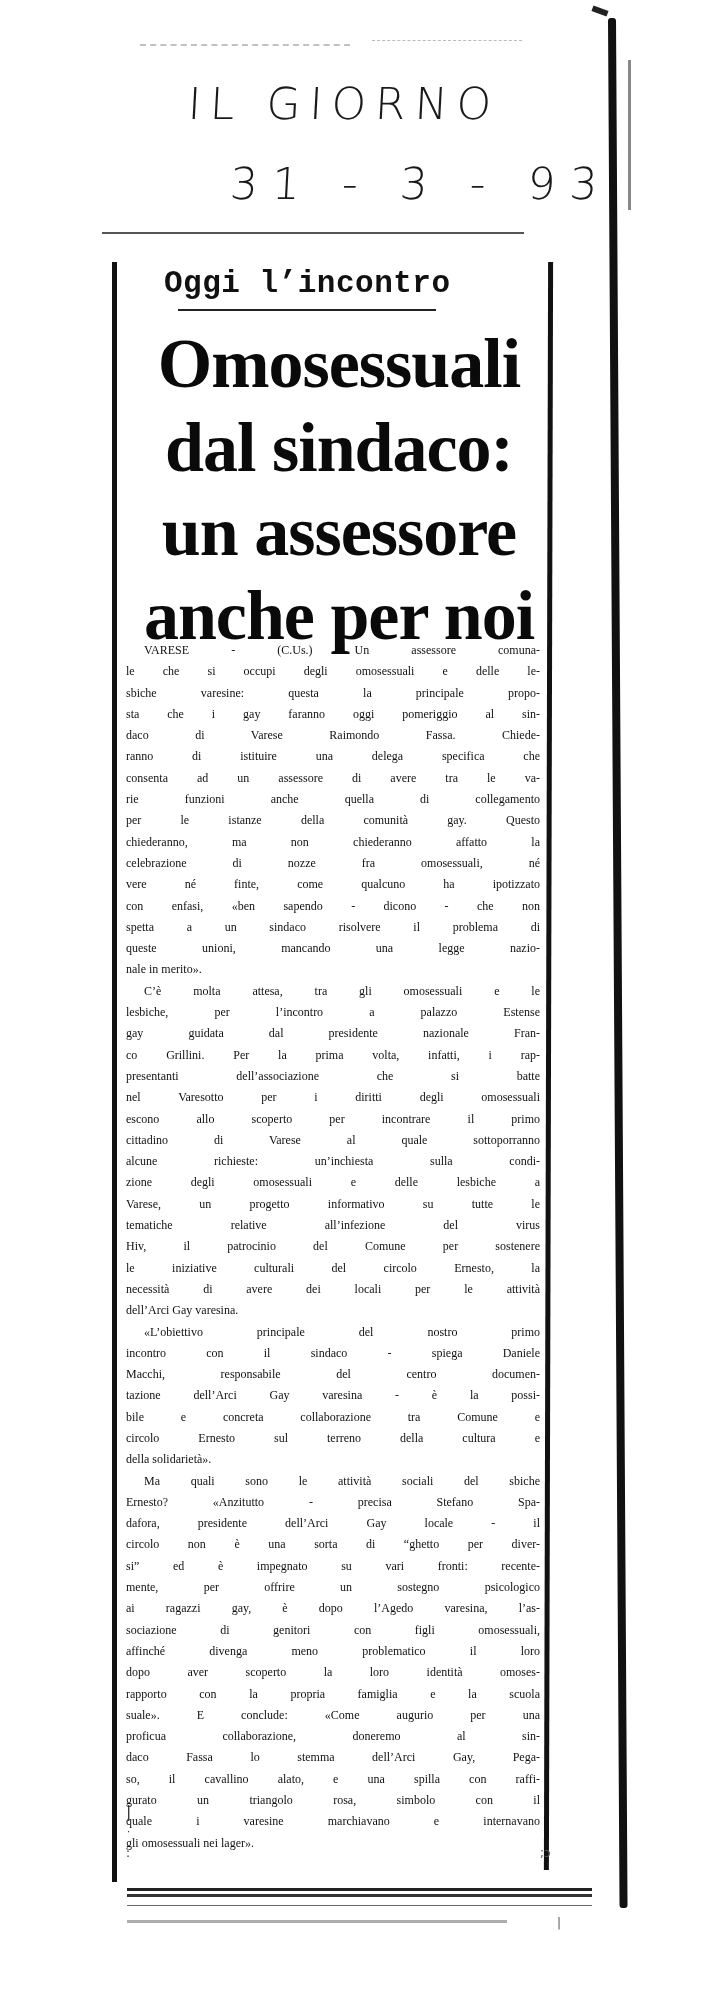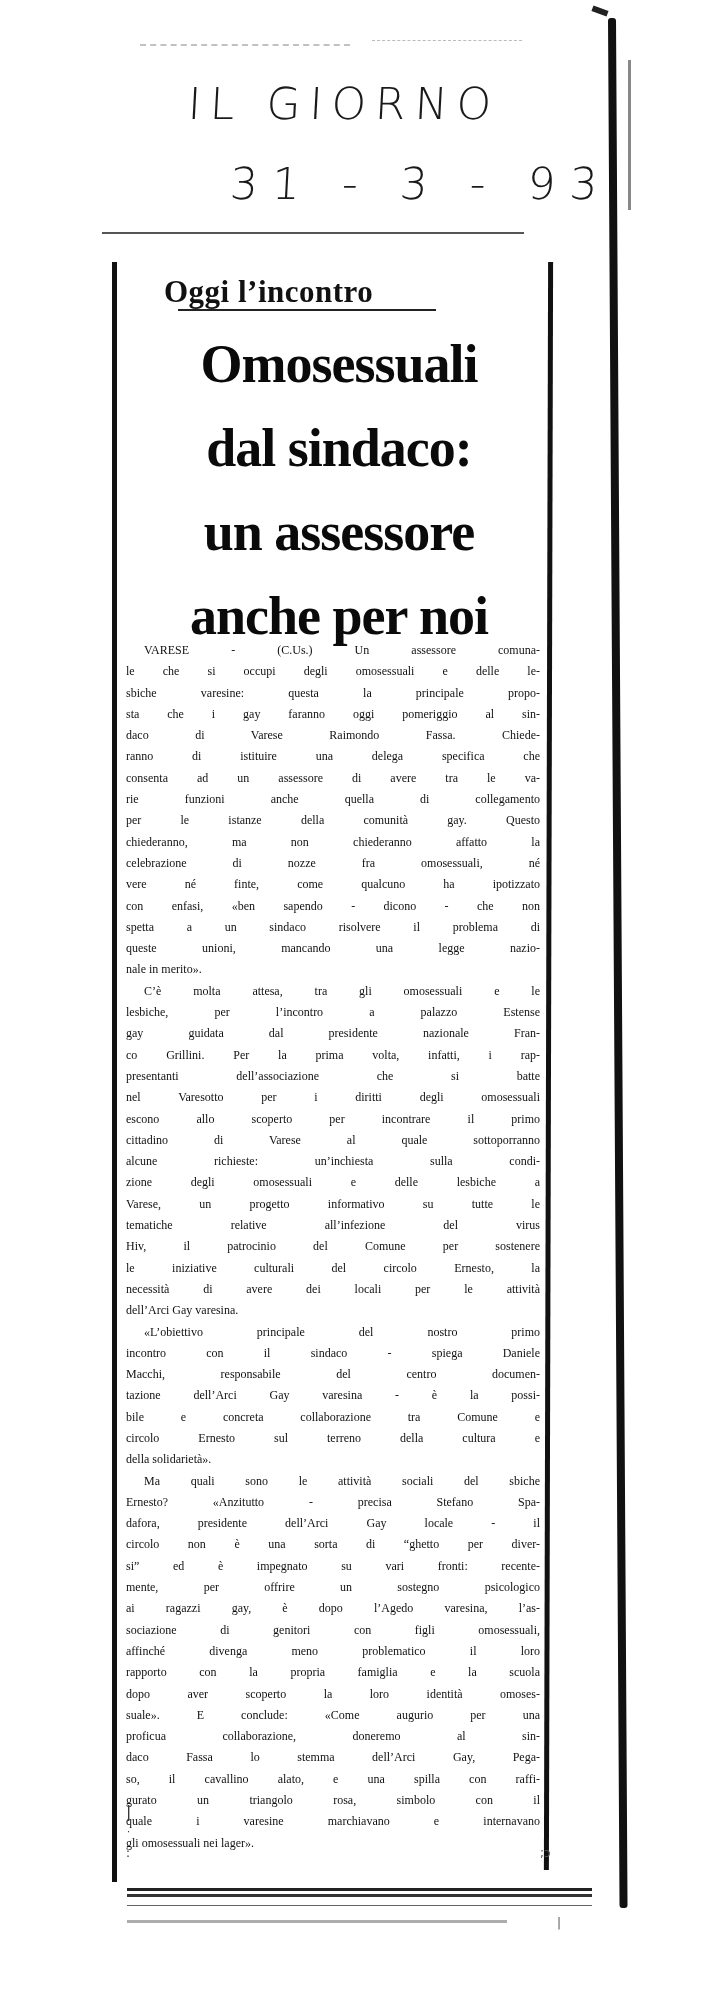--- a/index.html
+++ b/index.html
@@ -39,29 +39,29 @@
     position: absolute; left: 112px; top: 262px; width: 472px; height: 1620px;
   }
   .col-line-left {
     position: absolute; left: 0; top: 0; width: 5px; height: 1620px; background: #111;
   }
   .col-line-right {
     position: absolute; left: 434px; top: 0; width: 5px; height: 1608px; background: #111;
     transform: rotate(0.15deg);
   }
   .kicker {
-    position: absolute; left: 52px; top: 12px; font-family: Liberation Serif, serif; font-weight: bold;
+    position: absolute; left: 52px; top: 4px; font-family: Liberation Mono, monospace; font-weight: bold;
     font-size: 31px; letter-spacing: 0.5px;
   }
   .kicker-underline {
     position: absolute; left: 66px; top: 47px; width: 258px; height: 2px; background: #222;
   }
   .headline {
     position: absolute; left: 22px; top: 60px; width: 410px; text-align: center;
-    font-family: "Liberation Serif", serif; font-weight: bold; font-size: 54px; line-height: 84px;
+    font-family: "Liberation Serif", serif; font-weight: bold; font-size: 70px; line-height: 84px;
     letter-spacing: -1px; color: #0a0a0a;
   }
   .body {
     position: absolute; left: 14px; top: 378px; width: 414px;
     font-family: "Liberation Serif", serif; font-size: 12px; line-height: 21.3px; color: #111;
   }
   .body p { margin: 0; }
   .line { display: block; white-space: nowrap; text-align: justify; text-align-last: justify; }
   .line.last { text-align-last: left; }
   .indent { padding-left: 18px; }
@@ -150,22 +150,22 @@
     <p>
         <span class="line indent">Ma quali sono le attività sociali del sbiche</span>
         <span class="line">Ernesto? «Anzitutto - precisa Stefano Spa-</span>
         <span class="line">dafora, presidente dell’Arci Gay locale - il</span>
         <span class="line">circolo non è una sorta di “ghetto per diver-</span>
         <span class="line">si” ed è impegnato su vari fronti: recente-</span>
         <span class="line">mente, per offrire un sostegno psicologico</span>
         <span class="line">ai ragazzi gay, è dopo l’Agedo varesina, l’as-</span>
         <span class="line">sociazione di genitori con figli omosessuali,</span>
         <span class="line">affinché divenga meno problematico il loro</span>
+        <span class="line">dopo aver scoperto la loro identità omoses-</span>
         <span class="line">rapporto con la propria famiglia e la scuola</span>
-        <span class="line">dopo aver scoperto la loro identità omoses-</span>
         <span class="line">suale». E conclude: «Come augurio per una</span>
         <span class="line">proficua collaborazione, doneremo al sin-</span>
         <span class="line">daco Fassa lo stemma dell’Arci Gay, Pega-</span>
         <span class="line">so, il cavallino alato, e una spilla con raffi-</span>
         <span class="line">gurato un triangolo rosa, simbolo con il</span>
         <span class="line">quale i varesine marchiavano e internavano</span>
         <span class="line last">gli omosessuali nei lager».</span>
       </p>
   </div>
 </div>

